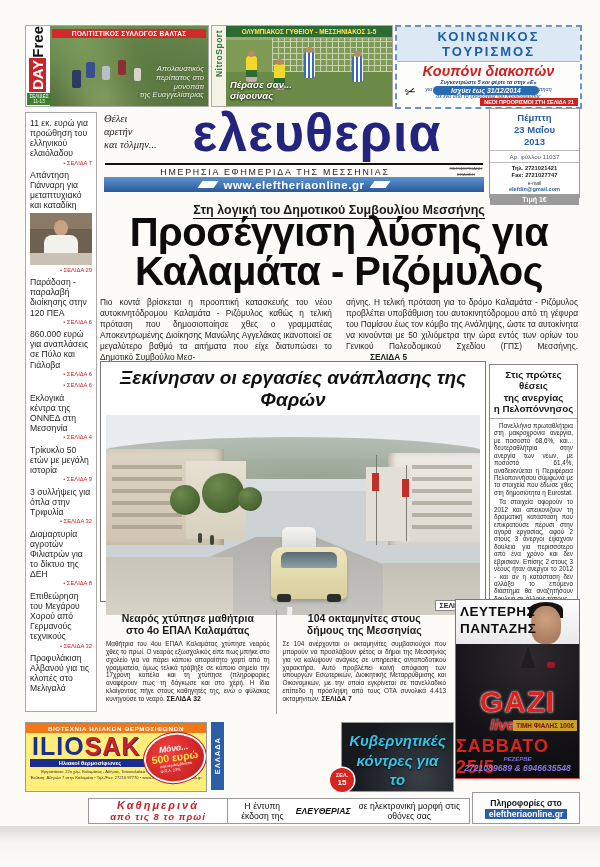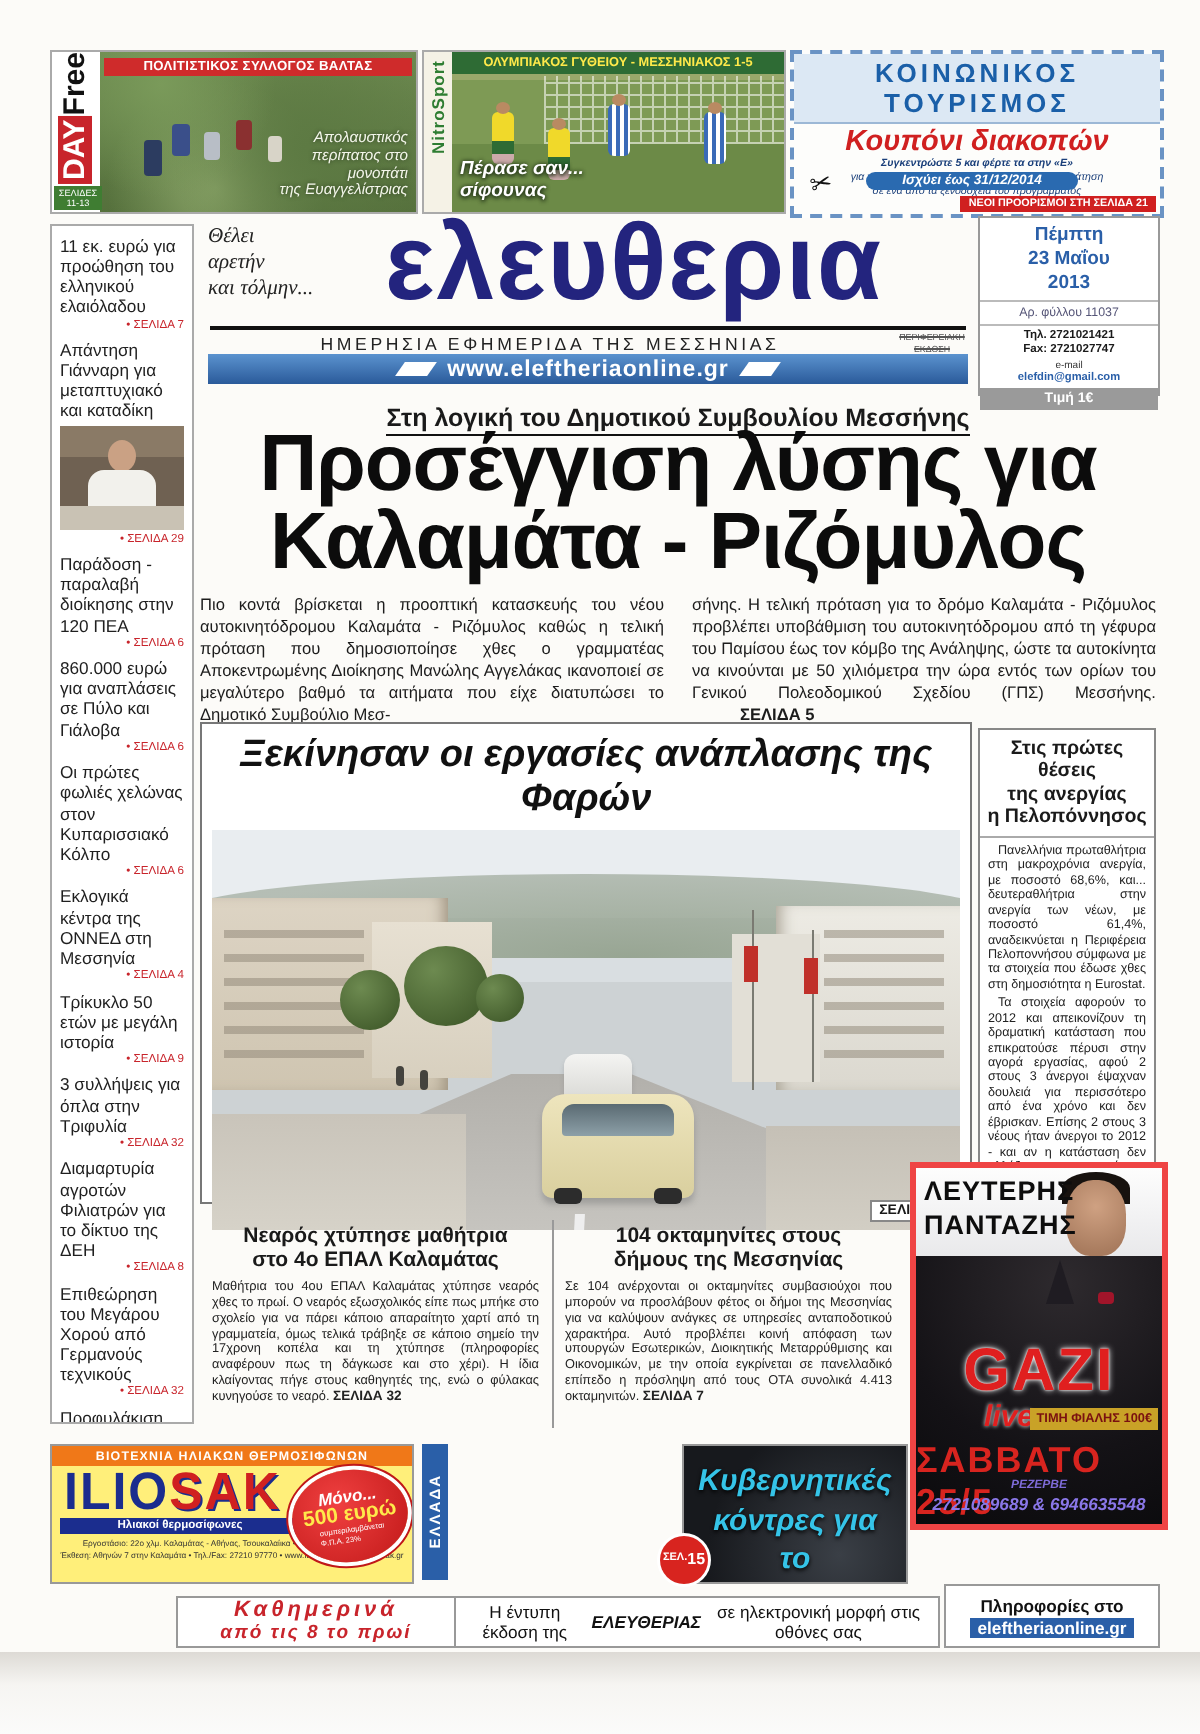--- a/index.html
+++ b/index.html
@@ -124,21 +124,21 @@
   .unemp-body p{margin:0 0 2px;text-indent:5px;}
   .unemp-page{font-weight:bold;font-size:7px;text-align:right;padding:1px 4px;}
   
   .briefs{left:100px;top:610px;width:352px;height:104px;display:flex;}
   .brief{flex:1;padding:0 6px;overflow:hidden;}
   .brief + .brief{border-left:1px solid #999;}
   .brief-title{font-weight:bold;font-size:10.5px;line-height:1.15;text-align:center;margin:2px 0 4px;}
   .brief-body{font-size:6.4px;line-height:1.22;text-align:justify;color:#222;}
   .brief-page{font-weight:bold;font-size:6.8px;}
   
-  .gazi{left:455px;top:581px;width:123px;height:178px;background:#0c0c0e;overflow:hidden;border:3px solid #ef4444;}
+  .gazi{left:455px;top:599px;width:123px;height:178px;background:#0c0c0e;overflow:hidden;border:1px solid #ef4444;}
   .gazi-top{position:absolute;left:0;top:0;width:100%;height:46px;background:linear-gradient(#fdfdfd,#e8e8ea);}
   .gazi-name{position:absolute;left:4px;top:4px;font-weight:bold;font-size:13.5px;line-height:1.25;
      color:#0d0d0d;letter-spacing:.5px;}
   .gazi-face{position:absolute;right:18px;top:6px;width:30px;height:38px;border-radius:45% 45% 40% 40%;
      background:radial-gradient(circle at 50% 35%,#cfa182,#a87b5e 80%);}
   .gazi-hair{position:absolute;right:16px;top:2px;width:34px;height:16px;border-radius:50% 50% 0 0;background:#17120f;}
   .gazi-suit{position:absolute;left:0;top:44px;width:100%;height:134px;
      background:radial-gradient(circle at 60% 10%,#2e2a2e,#141216 60%,#0a0a0c);}
   .gazi-shirt{position:absolute;right:44px;top:46px;width:14px;height:22px;background:#1f1c22;
      clip-path:polygon(50% 0,100% 100%,0 100%);}
@@ -182,21 +182,21 @@
   .samaras-quote{position:absolute;left:4px;top:22px;width:62px;font-weight:bold;font-size:8.4px;
      line-height:1.2;color:#1a3f8a;}
   .samaras-photo{position:absolute;right:2px;top:14px;width:40px;height:52px;
      background:linear-gradient(#cfd4d8 0 30%,#9aa2a8 30%);overflow:hidden;}
   .samaras-head{position:absolute;left:11px;top:6px;width:16px;height:19px;border-radius:50% 50% 42% 42%;
      background:#c9a183;}
   .samaras-hair{position:absolute;left:10px;top:3px;width:18px;height:8px;border-radius:50% 50% 0 0;background:#6a625c;}
   .samaras-suit{position:absolute;left:2px;top:24px;width:36px;height:28px;border-radius:8px 8px 0 0;background:#3c3f46;}
   .samaras-tie{position:absolute;left:18px;top:26px;width:4px;height:16px;background:#8c2430;}
   .greece-badge{left:330px;top:768px;width:24px;height:24px;border-radius:50%;background:#d8241f;color:#fff;
-     display:flex;flex-direction:row;align-items:center;justify-content:center;line-height:1;z-index:5;
+     display:flex;flex-direction:column;align-items:center;justify-content:center;line-height:1;z-index:5;
      box-shadow:0 0 0 1.5px #fff;}
   .badge-1{font-size:5.5px;font-weight:bold;}
   .badge-2{font-size:8px;font-weight:bold;}
   .kontres-box{left:341px;top:722px;width:111px;height:68px;border:1px solid #999;overflow:hidden;
      background:radial-gradient(circle at 70% 80%,#3a3f46,#17191d 70%);}
   .kontres-text{position:absolute;left:6px;top:8px;width:99px;text-align:center;font-weight:bold;
      font-style:italic;font-size:15px;line-height:1.3;color:#35c4e8;text-shadow:0 1px 2px #000;}
   
   .bottom-bar{left:88px;top:798px;width:382px;height:26px;border:1px solid #999;background:#fff;
      display:flex;align-items:stretch;box-sizing:border-box;}
@@ -349,21 +349,20 @@
     </div>
     <div class="sb-item">
       <div class="sb-text">Παράδοση - παραλαβή διοίκησης στην 120 ΠΕΑ</div>
       <div class="sb-page">• ΣΕΛΙΔΑ 6</div>
     </div>
     <div class="sb-item">
       <div class="sb-text">860.000 ευρώ για αναπλάσεις σε Πύλο και Γιάλοβα</div>
       <div class="sb-page">• ΣΕΛΙΔΑ 6</div>
     </div>
     <div class="sb-item">
-      <div class="sb-text">Οι πρώτες φωλιές χελώνας στον Κυπαρισσιακό Κόλπο</div>
       <div class="sb-page">• ΣΕΛΙΔΑ 6</div>
     </div>
     <div class="sb-item">
       <div class="sb-text">Εκλογικά κέντρα της ΟΝΝΕΔ στη Μεσσηνία</div>
       <div class="sb-page">• ΣΕΛΙΔΑ 4</div>
     </div>
     <div class="sb-item">
       <div class="sb-text">Τρίκυκλο 50 ετών με μεγάλη ιστορία</div>
       <div class="sb-page">• ΣΕΛΙΔΑ 9</div>
     </div>

